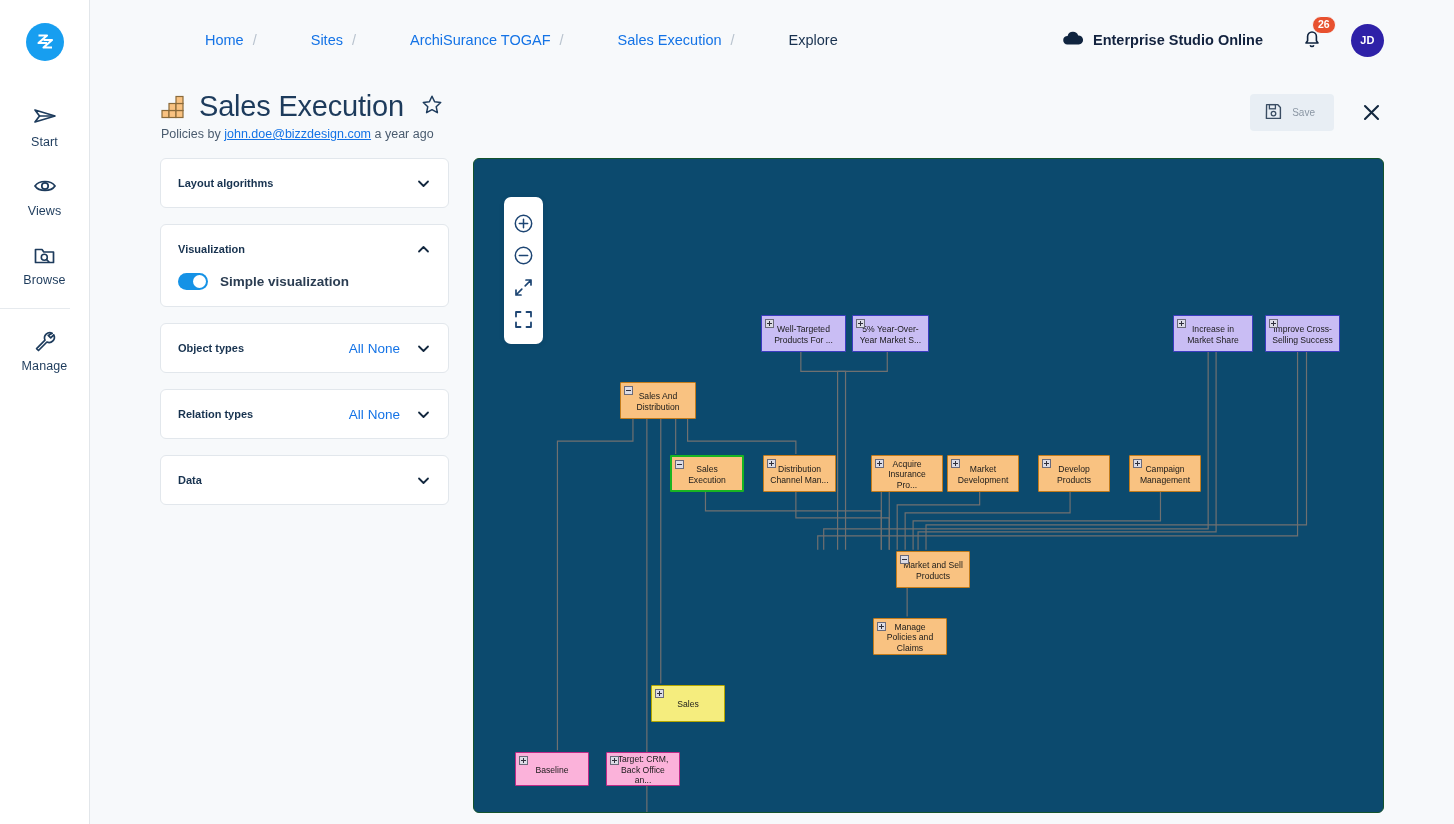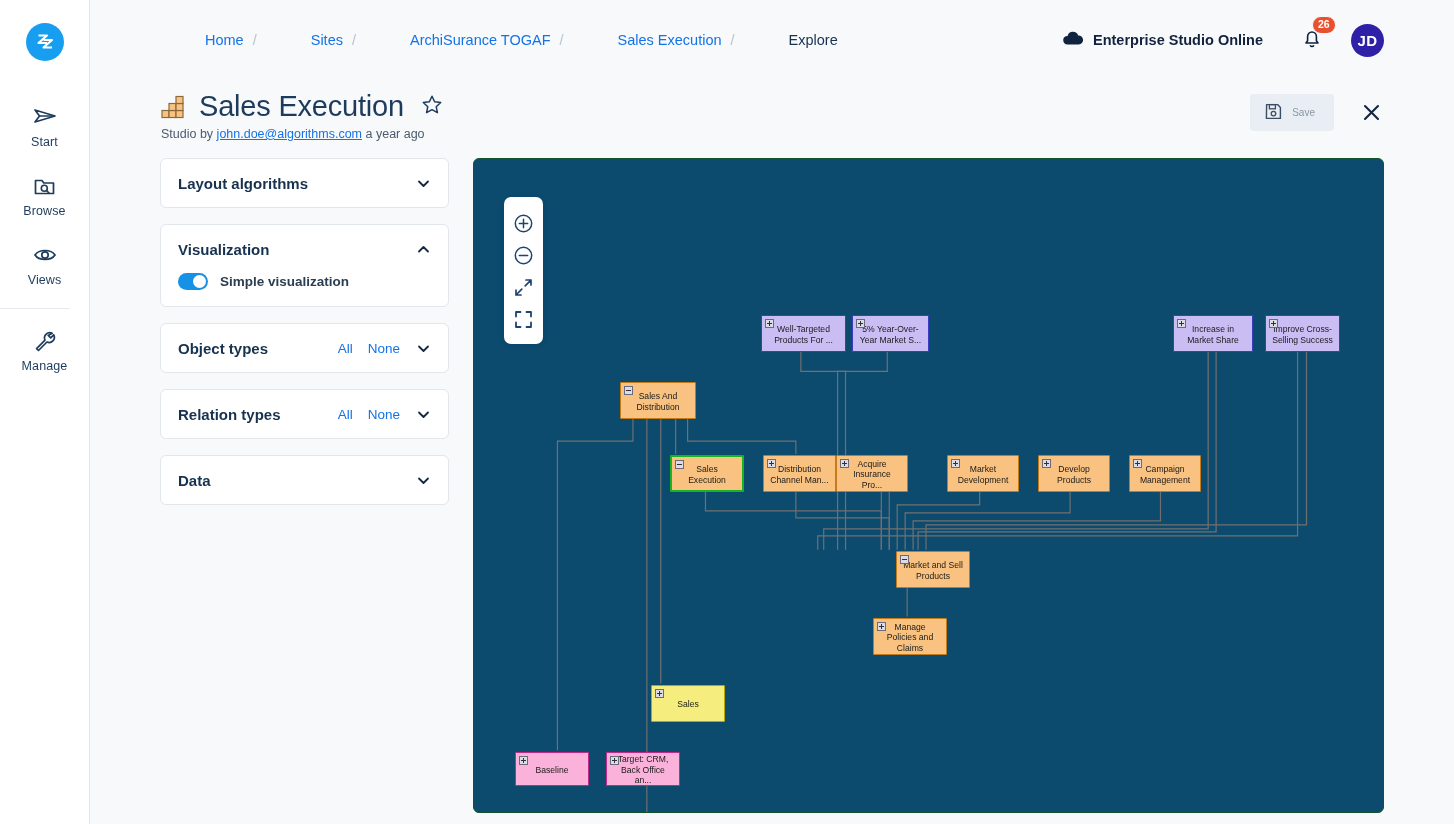--- a/index.html
+++ b/index.html
@@ -55,21 +55,21 @@
     font-weight: bold; color: #13233f; }
   .bellwrap { position: relative; margin-left: 38px; cursor: pointer; }
   .badge {
     position: absolute; top: -11px; left: 11px;
     background: #e8512f; color: #fff; font-size: 10.5px; font-weight: bold;
     border-radius: 9px; padding: 1px 5px 2px; min-width: 21px; text-align: center;
     line-height: 13px; border: 1.5px solid #f7f9fb;
   }
   .avatar {
     margin-left: 28px; width: 33px; height: 33px; border-radius: 50%;
-    background: #2e21a8; color: #fff; font-size: 15px; font-weight: bold;
+    background: #2e21a8; color: #fff; font-size: 11px; font-weight: bold;
     display: flex; align-items: center; justify-content: center; cursor: pointer;
     letter-spacing: .3px;
   }
 
   
   .titlebar { padding: 10px 70px 0 70px; position: relative; height: 78px; }
   .title-row { display: flex; align-items: center; gap: 13px; }
   .title-ico { width: 26px; height: 26px; flex: 0 0 26px; }
   .title-txt { font-size: 29px; color: #1d3b5c; font-weight: normal; letter-spacing: -.2px; }
   .star { cursor: pointer; margin-left: 4px; }
@@ -92,22 +92,22 @@
   .content { display: flex; padding: 0 70px 0 70px; gap: 24px; }
   .panel-col { width: 289px; flex: 0 0 289px; }
 
   .card {
     background: #fff; border: 1px solid #e2e7ec; border-radius: 6px;
     margin-bottom: 16px;
   }
   .card-head {
     display: flex; align-items: center; padding: 0 17px; height: 48px; cursor: pointer;
   }
-  .card-title { font-size: 15px; font-weight: bold; color: #17324f; flex: 1; }
-  .card-links { display: flex; gap: 15px; margin-right: 16px; }
+  .card-title { font-size: 11px; font-weight: bold; color: #17324f; flex: 1; }
+  .card-links { display: flex; gap: 4px; margin-right: 16px; }
   .card-links span { font-size: 13.5px; color: #1473e6; cursor: pointer; font-weight: 500; }
   .chev { width: 15px; height: 15px; flex: 0 0 15px; }
   .card-body { padding: 0 17px 16px 17px; }
   .toggle-row { display: flex; align-items: center; gap: 12px; }
   .toggle {
     width: 30px; height: 17px; border-radius: 9px; background: #1592e6;
     position: relative; cursor: pointer; flex: 0 0 30px;
   }
   .toggle .knob {
     position: absolute; top: 2px; right: 2px; width: 13px; height: 13px;
@@ -180,37 +180,37 @@
           <svg width="24" height="20" viewBox="0 0 24 20">
             <path d="M2 3 L22 9 L2 15 L6.5 9 Z" fill="none" stroke="#1d3b5c" stroke-width="1.7" stroke-linejoin="round"></path>
             <path d="M6.5 9 L22 9" fill="none" stroke="#1d3b5c" stroke-width="1.5"></path>
           </svg>
         </span>
         <span class="ri-lab">Start</span>
       </div>
 
       <div class="rail-item">
         <span class="ri-ico">
+          <svg width="24" height="18" viewBox="0 0 24 18">
+            <path d="M2 9 C6 3, 18 3, 22 9 C18 15, 6 15, 2 9 Z" fill="none" stroke="#1d3b5c" stroke-width="1.7"></path>
+            <circle cx="12" cy="9" r="3.2" fill="none" stroke="#1d3b5c" stroke-width="1.7"></circle>
+          </svg>
+        </span>
+        <span class="ri-lab">Views</span>
+      </div>
+
+      <div class="rail-item">
+        <span class="ri-ico">
           <svg width="23" height="21" viewBox="0 0 23 21">
             <path d="M2.5 4.5 H9 L10.8 7 H20.5 V17.5 H2.5 Z" fill="none" stroke="#1d3b5c" stroke-width="1.7" stroke-linejoin="round"></path>
             <circle cx="11.3" cy="12.3" r="3" fill="none" stroke="#1d3b5c" stroke-width="1.6"></circle>
             <path d="M13.6 14.6 L16 17" stroke="#1d3b5c" stroke-width="1.7" stroke-linecap="round"></path>
           </svg>
         </span>
         <span class="ri-lab">Browse</span>
-      </div>
-
-      <div class="rail-item">
-        <span class="ri-ico">
-          <svg width="24" height="18" viewBox="0 0 24 18">
-            <path d="M2 9 C6 3, 18 3, 22 9 C18 15, 6 15, 2 9 Z" fill="none" stroke="#1d3b5c" stroke-width="1.7"></path>
-            <circle cx="12" cy="9" r="3.2" fill="none" stroke="#1d3b5c" stroke-width="1.7"></circle>
-          </svg>
-        </span>
-        <span class="ri-lab">Views</span>
       </div>
 
       <div class="rail-sep"></div>
 
       <div class="rail-item">
         <span class="ri-ico">
           <svg width="24" height="23" viewBox="0 0 24 23">
             <path d="M19.2 3.3 a5.3 5.3 0 0 0-7.2 6.9 L3.6 18.6 l1.9 1.9 L13.9 12 a5.3 5.3 0 0 0 6.9-7.2 l-3.1 3.1 -2.5-2.5 Z" fill="none" stroke="#1d3b5c" stroke-width="1.7" stroke-linejoin="round"></path>
           </svg>
         </span>
@@ -273,22 +273,22 @@
           </svg>
         </span>
         <span class="title-txt">Sales Execution</span>
         <span class="star">
           <svg width="22" height="22" viewBox="0 0 22 22">
             <path d="M11 2.2 l2.6 5.6 6.1 .7 -4.5 4.2 1.2 6 -5.4-3 -5.4 3 1.2-6 -4.5-4.2 6.1-.7 Z" fill="none" stroke="#1d3b5c" stroke-width="1.5" stroke-linejoin="round"></path>
           </svg>
         </span>
       </div>
       <div class="subtitle">
-        <span>Studio by</span>
-        <a href="#">john.doe@algorithms.com</a>
+        <span>Policies by</span>
+        <a href="#">john.doe@bizzdesign.com</a>
         <span>a year ago</span>
       </div>
 
       <div class="actions">
         <button class="savebtn">
           <span>
             <svg width="17" height="17" viewBox="0 0 17 17">
               <path d="M1.6 1.6 h11 l2.8 2.8 v11 h-14 Z" fill="none" stroke="#3a4d63" stroke-width="1.4" stroke-linejoin="round"></path>
               <rect x="4.4" y="1.6" width="6" height="4.2" fill="none" stroke="#3a4d63" stroke-width="1.3"></rect>
               <circle cx="8.5" cy="10.6" r="2.3" fill="none" stroke="#3a4d63" stroke-width="1.3"></circle>
@@ -464,21 +464,21 @@
                 <span class="plabel">Sales And Distribution</span>
               </div>
               <div class="node n-business n-selected" style="left: 196px; top: 296px; width: 74px; height: 37px;">
                 <span class="nico"></span>
                 <span class="plabel">Sales Execution</span>
               </div>
               <div class="node n-business" style="left: 289px; top: 296px; width: 73px; height: 37px;">
                 <span class="nico plus"></span>
                 <span class="plabel">Distribution Channel Man...</span>
               </div>
-              <div class="node n-business" style="left: 362px; top: 296px; width: 72px; height: 37px;">
+              <div class="node n-business" style="left: 397px; top: 296px; width: 72px; height: 37px;">
                 <span class="nico plus"></span>
                 <span class="plabel">Acquire Insurance Pro...</span>
               </div>
               <div class="node n-business" style="left: 473px; top: 296px; width: 72px; height: 37px;">
                 <span class="nico plus"></span>
                 <span class="plabel">Market Development</span>
               </div>
               <div class="node n-business" style="left: 564px; top: 296px; width: 72px; height: 37px;">
                 <span class="nico plus"></span>
                 <span class="plabel">Develop Products</span>

